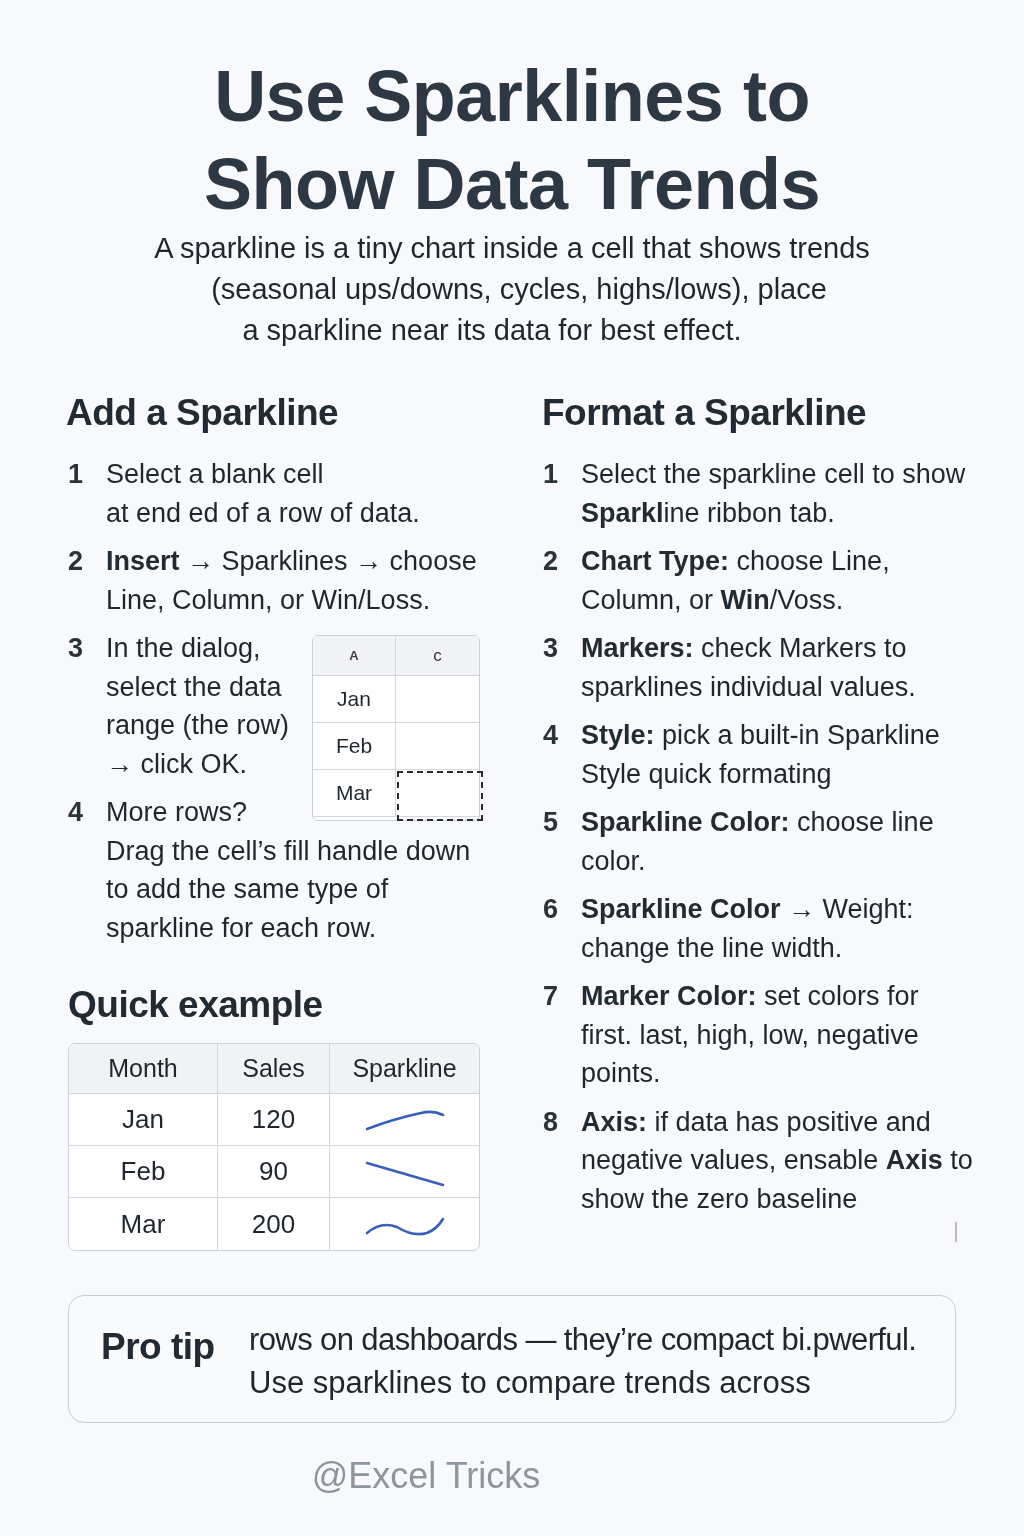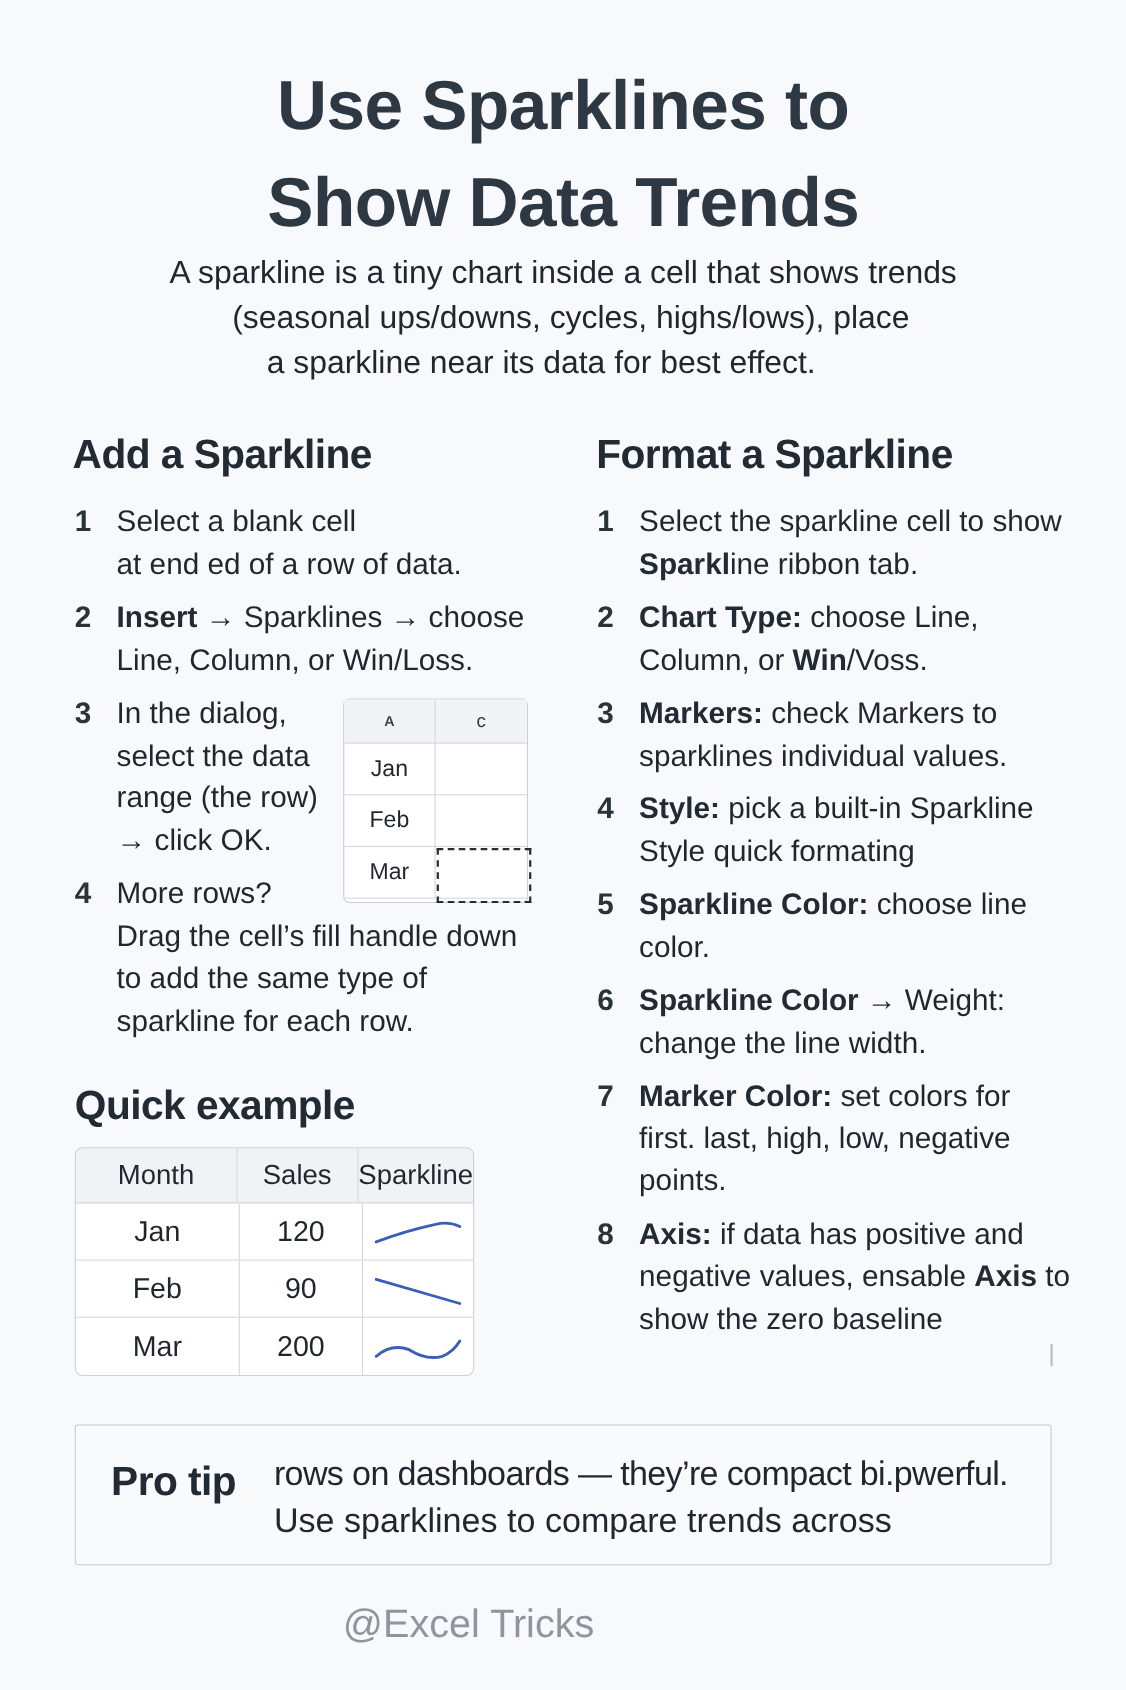--- a/index.html
+++ b/index.html
@@ -1,20 +1,20 @@
 <!DOCTYPE html>
 <html><head>
 <meta charset="utf-8">
 <style>
   * { box-sizing: border-box; margin: 0; padding: 0; }
   html, body { width: 1024px; height: 1536px; background: #f7f9fc; }
   body { font-family: "Liberation Sans", "DejaVu Sans", sans-serif; color: #1f262e; position: relative; overflow: hidden; }
 
   .title { position: absolute; top: 52px; left: 0; width: 1024px; text-align: center;
-    font-weight: 700; font-size: 63px; line-height: 88px; color: #2e3843; letter-spacing: -0.5px; }
+    font-weight: 700; font-size: 72px; line-height: 88px; color: #2e3843; letter-spacing: -0.5px; }
   .intro { position: absolute; top: 228px; left: 0; width: 1024px; text-align: center;
     font-size: 29px; line-height: 41px; color: #1f262e; }
   .intro .l2 { display: block; padding-left: 14px; }
   .intro .l3 { display: block; padding-right: 40px; text-align: center; }
 
   h2 { position: absolute; font-size: 37px; font-weight: 700; color: #222b33; letter-spacing: -0.5px; }
 
   .steps { position: absolute; list-style: none; font-size: 27px; line-height: 38.5px; color: #1f262e; }
   .steps li { display: flex; margin-bottom: 10px; }
   .steps .num { width: 38px; flex: 0 0 38px; font-weight: 700; color: #2a323a; }
@@ -26,32 +26,32 @@
     border: 1.5px solid #c9cfd6; border-radius: 6px; background: #fff; overflow: visible; }
   .mini .row { display: flex; height: 47px; border-bottom: 1.5px solid #d2d7dd; }
   .mini .row:first-child { height: 40px; background: #f1f3f6; }
   .mini .row:last-child { border-bottom: none; }
   .mini .c1 { width: 83px; border-right: 1.5px solid #d2d7dd; display: flex; align-items: center; justify-content: center; font-size: 21px; color: #1f262e; }
   .mini .c2 { flex: 1; display: flex; align-items: center; justify-content: center; font-size: 17px; color: #333; }
   .mini .row:first-child .c1 { font-size: 13px; font-weight: 700; color: #444; }
   .mini .sel { position: absolute; left: 84px; top: 135px; width: 86px; height: 50px; border: 2px dashed #2b2b2b; }
 
   
-  .qtable { position: absolute; left: 68px; top: 1043px; width: 363px; border: 1.5px solid #cbd1d8; border-radius: 7px; overflow: hidden; background: #fff; }
+  .qtable { position: absolute; left: 68px; top: 1043px; width: 412px; border: 1.5px solid #cbd1d8; border-radius: 7px; overflow: hidden; background: #fff; }
   .qtable .tr { display: flex; height: 52px; border-bottom: 1.5px solid #d3d8de; }
   .qtable .tr:last-child { border-bottom: none; }
   .qtable .tr.head { height: 50px; background: #f0f2f5; }
   .qtable .td { display: flex; align-items: center; justify-content: center; font-size: 26px; color: #1f262e; border-right: 1.5px solid #d3d8de; }
   .qtable .td:last-child { border-right: none; }
   .qtable .w1 { width: 149px; } .qtable .w2 { width: 112px; } .qtable .w3 { flex: 1; }
   .qtable .head .td { font-weight: 500; font-size: 25px; color: #1f262e; }
   .spark { width: 84px; height: 30px; }
 
   .protip { position: absolute; left: 68px; top: 1295px; width: 888px; height: 128px;
-    border: 1.5px solid #c6ccd3; border-radius: 3px; background: #f9fafc; }
+    border: 1.5px solid #c6ccd3; border-radius: 16px; background: #f9fafc; }
   .protip .lbl { position: absolute; left: 32px; top: 30px; font-size: 37px; font-weight: 700; color: #222b33; letter-spacing: -0.5px; }
   .protip .msg { position: absolute; left: 180px; top: 22px; font-size: 31px; line-height: 43px; color: #1f262e; }
 
   .footer { position: absolute; top: 1455px; left: 0; width: 852px; text-align: center;
     font-size: 36px; color: #8d969f; }
   .tick { position: absolute; left: 955px; top: 1222px; width: 1.5px; height: 20px; background: #bbb; }
 </style>
 </head>
 <body>
 

